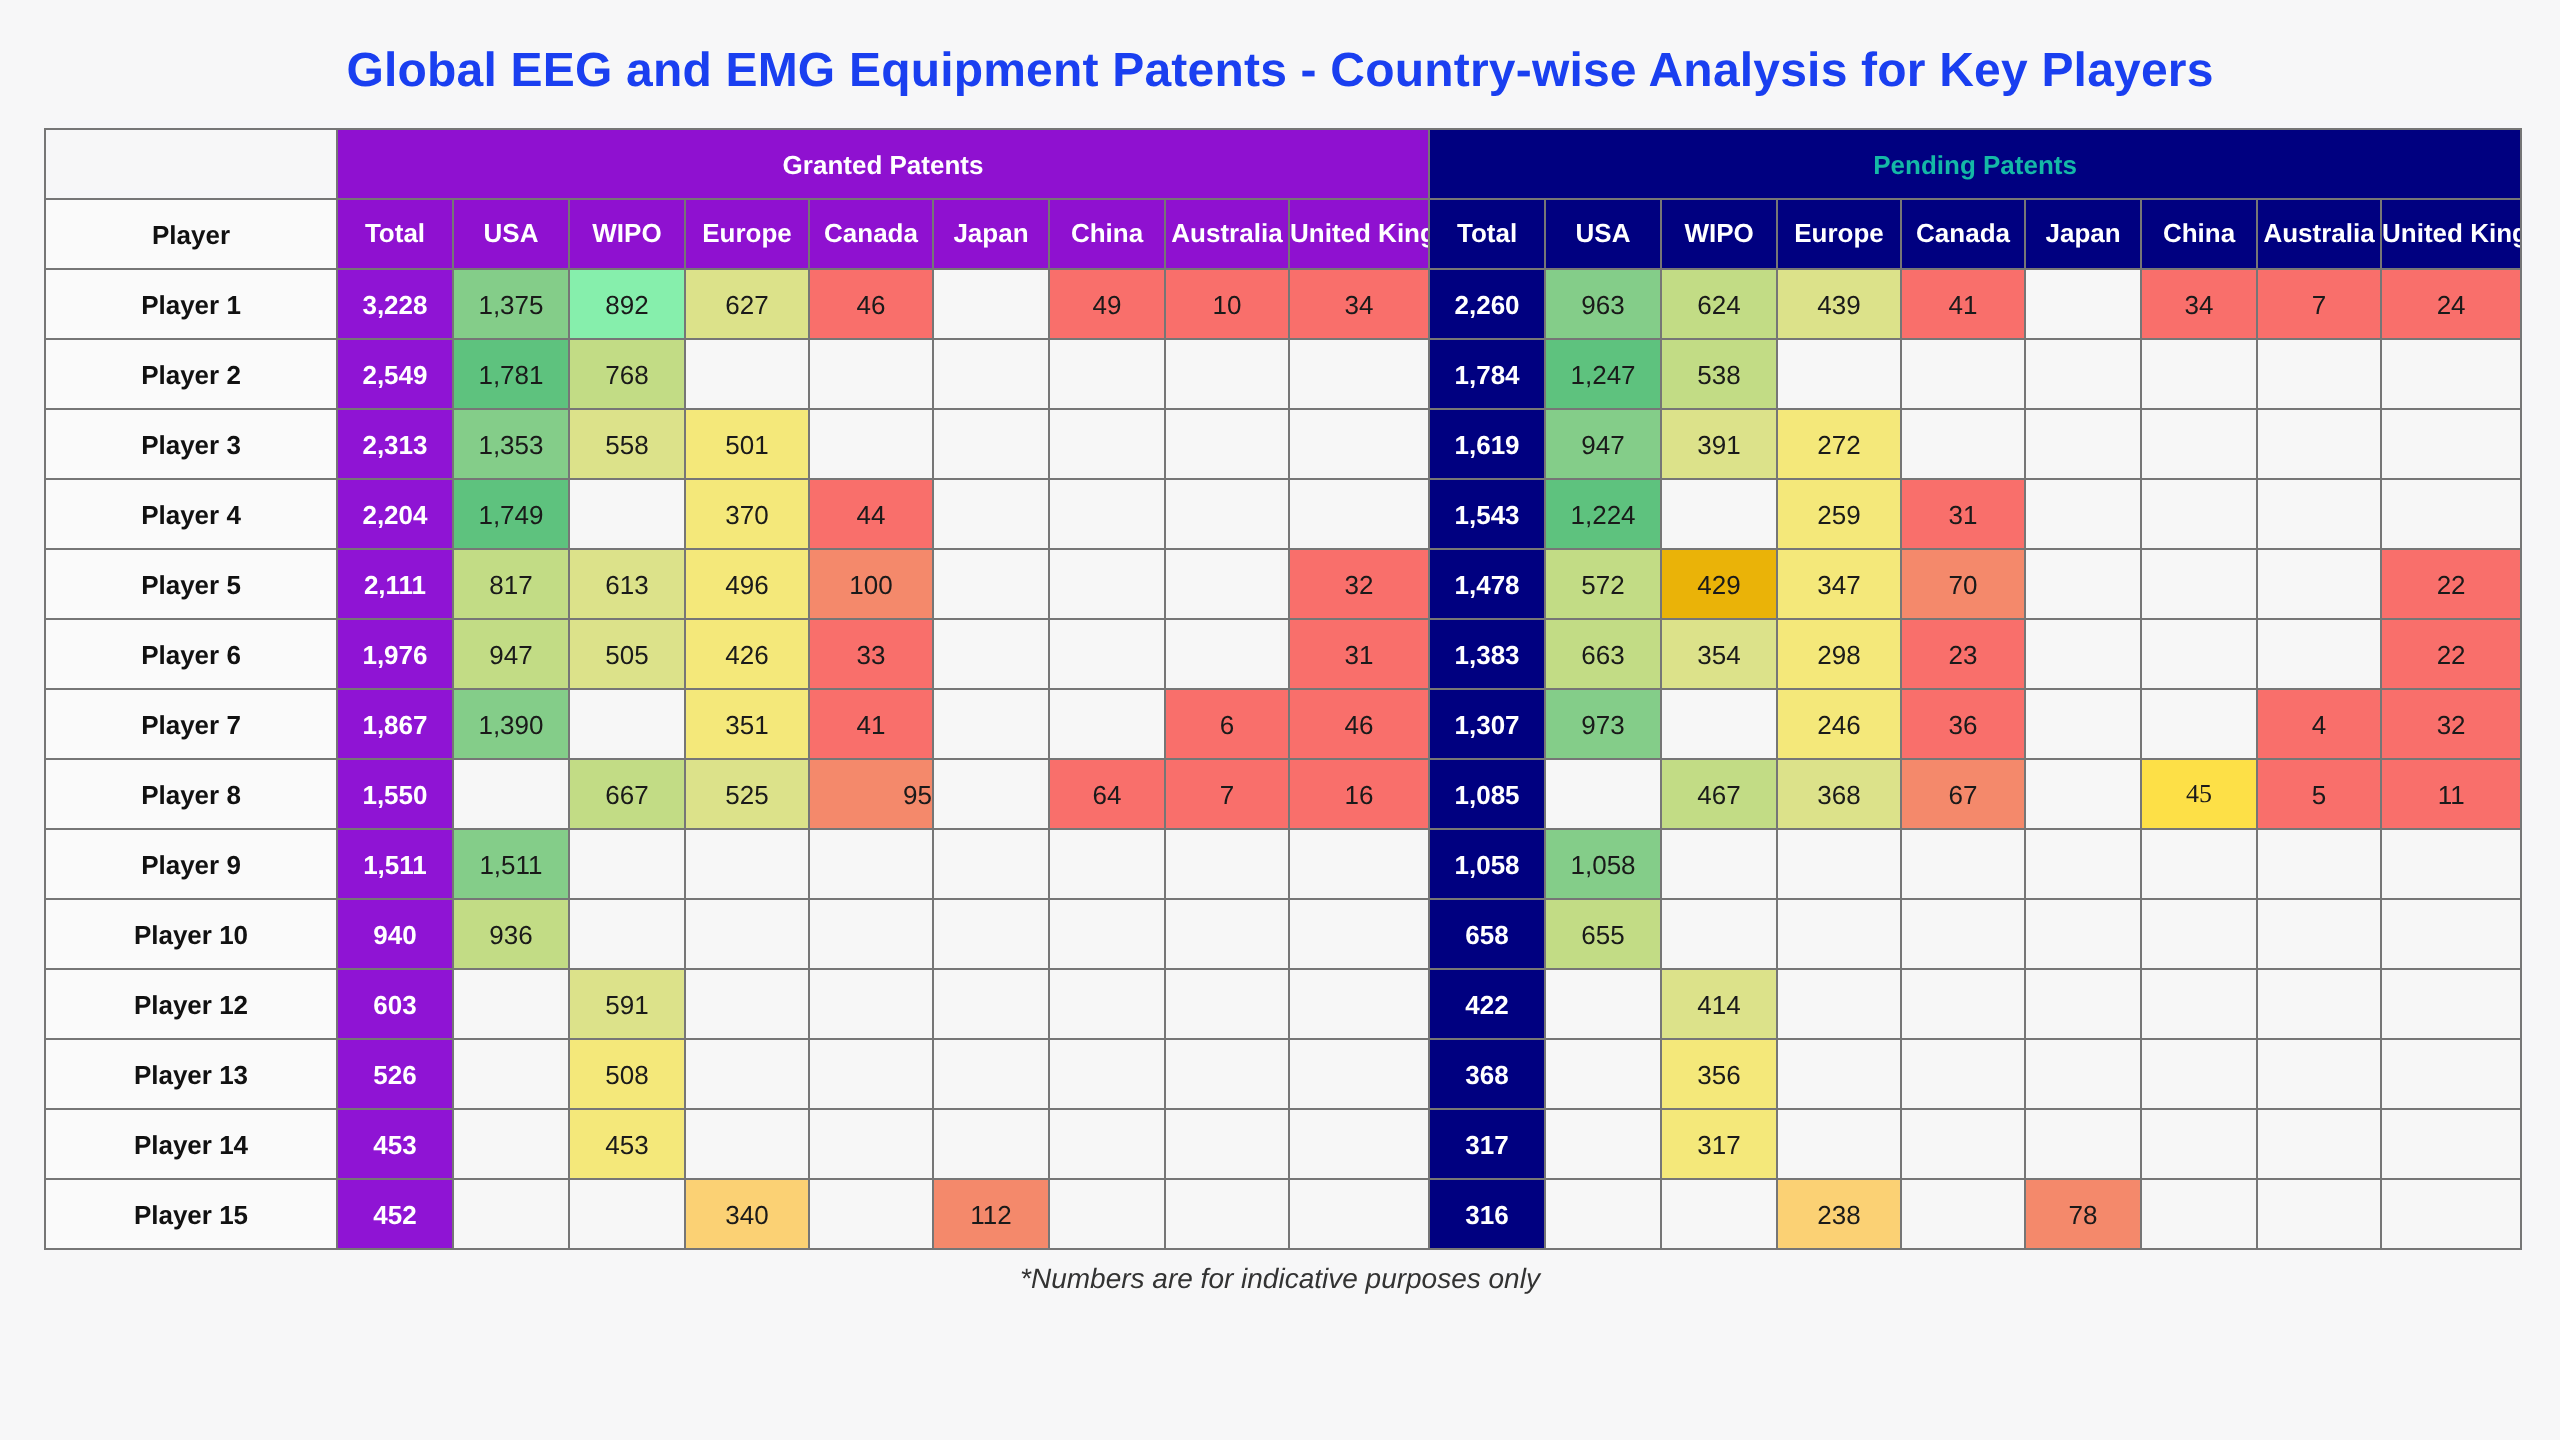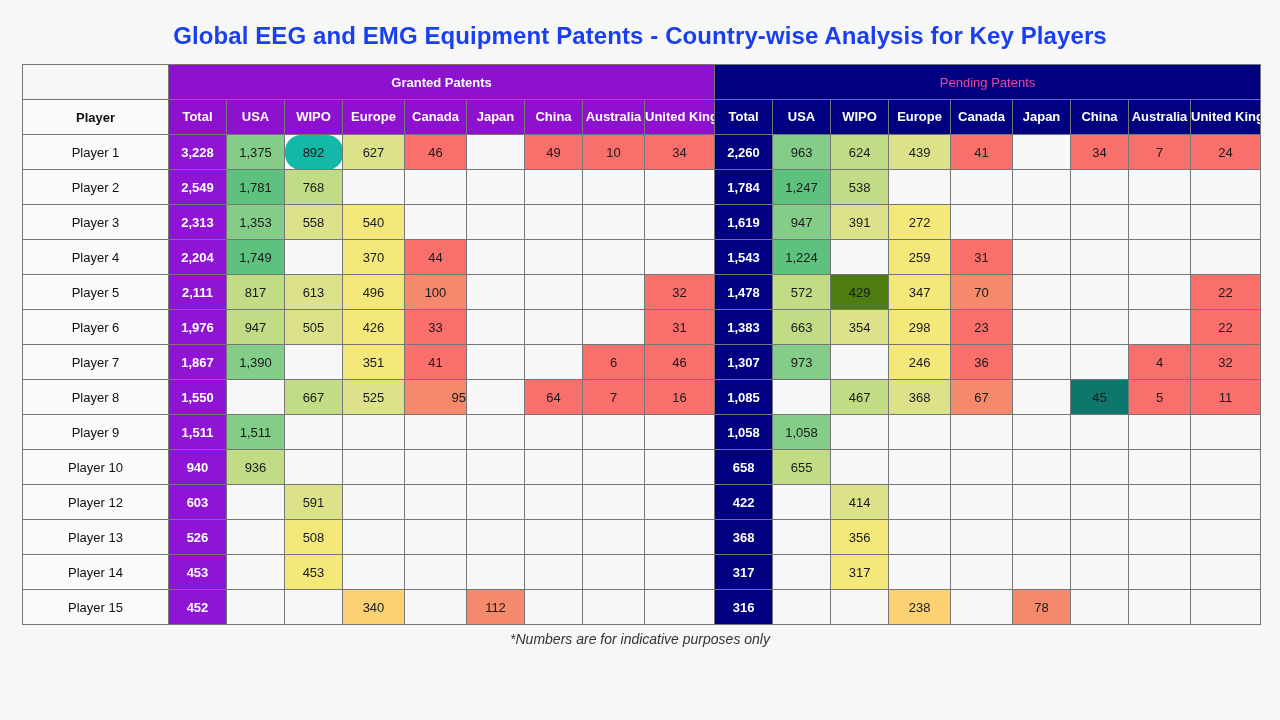--- a/index.html
+++ b/index.html
@@ -62,23 +62,23 @@
   th.group-granted {
     background: #8f11d0;
     color: #ffffff;
     font-size: 14.5px;
     font-weight: bold;
     height: 33px;
     border: 1px solid #6b0ba0;
   }
   th.group-pending {
     background: #000080;
-    color: #ec4899;
+    color: #14b8a6;
     font-size: 14.5px;
-    font-weight: normal;
+    font-weight: bold;
     height: 33px;
     border: 1px solid #000066;
   }
 
   
   th.corner {
     background: #fafafa;
     color: #111111;
     font-size: 13.5px;
     font-weight: bold;
@@ -101,21 +101,21 @@
     height: 55px;
     font-size: 12.5px;
     line-height: 14px;
     border: 1px solid #000055;
   }
 
   
   td.player-name {
     background: #fafafa;
     color: #111111;
-    font-weight: normal;
+    font-weight: bold;
     font-size: 13.5px;
   }
   td.total-granted {
     background: #8f14d4;
     color: #ffffff;
     font-weight: bold;
     font-size: 13.5px;
     border: 1px solid #5d0a8c;
   }
   td.total-pending {
@@ -205,21 +205,21 @@
             <th class="col-pending">China</th>
             <th class="col-pending">Australia</th>
             <th class="col-pending">United Kingdom</th>
           </tr>
       </thead>
       <tbody id="table-body">
           <tr>
             <td class="player-name">Player 1</td>
             <td class="total-granted">3,228</td>
             <td class="val" style="background: rgb(132, 205, 137);">1,375</td>
-            <td class="val" style="background: #14b8a6; border-radius: 16px;">892</td>
+            <td class="val" style="background: #86efac;">892</td>
             <td class="val" style="background: rgb(220, 226, 138);">627</td>
             <td class="val" style="background: rgb(249, 111, 107);">46</td>
             <td class="empty"></td>
             <td class="val" style="background: rgb(249, 111, 107);">49</td>
             <td class="val" style="background: rgb(249, 111, 107);">10</td>
             <td class="val" style="background: rgb(249, 111, 107);">34</td>
             <td class="total-pending">2,260</td>
             <td class="val" style="background: rgb(132, 205, 137);">963</td>
             <td class="val" style="background: rgb(194, 220, 133);">624</td>
             <td class="val" style="background: rgb(220, 226, 138);">439</td>
@@ -248,21 +248,21 @@
             <td class="empty"></td>
             <td class="empty"></td>
             <td class="empty"></td>
             <td class="empty"></td>
           </tr>
           <tr>
             <td class="player-name">Player 3</td>
             <td class="total-granted">2,313</td>
             <td class="val" style="background: rgb(132, 205, 137);">1,353</td>
             <td class="val" style="background: rgb(220, 226, 138);">558</td>
-            <td class="val" style="background: rgb(244, 232, 122);">540</td>
+            <td class="val" style="background: rgb(244, 232, 122);">501</td>
             <td class="empty"></td>
             <td class="empty"></td>
             <td class="empty"></td>
             <td class="empty"></td>
             <td class="empty"></td>
             <td class="total-pending">1,619</td>
             <td class="val" style="background: rgb(132, 205, 137);">947</td>
             <td class="val" style="background: rgb(220, 226, 138);">391</td>
             <td class="val" style="background: rgb(244, 232, 122);">272</td>
             <td class="empty"></td>
@@ -298,21 +298,21 @@
             <td class="val" style="background: rgb(194, 220, 133);">817</td>
             <td class="val" style="background: rgb(220, 226, 138);">613</td>
             <td class="val" style="background: rgb(244, 232, 122);">496</td>
             <td class="val" style="background: rgb(244, 137, 107);">100</td>
             <td class="empty"></td>
             <td class="empty"></td>
             <td class="empty"></td>
             <td class="val" style="background: rgb(249, 111, 107);">32</td>
             <td class="total-pending">1,478</td>
             <td class="val" style="background: rgb(194, 220, 133);">572</td>
-            <td class="val" style="background: #4d7c0f; margin-left: 24px;">429</td>
+            <td class="val" style="background: #eab308; margin-left: 24px;">429</td>
             <td class="val" style="background: rgb(244, 232, 122);">347</td>
             <td class="val" style="background: rgb(244, 137, 107);">70</td>
             <td class="empty"></td>
             <td class="empty"></td>
             <td class="empty"></td>
             <td class="val" style="background: rgb(249, 111, 107);">22</td>
           </tr>
           <tr>
             <td class="player-name">Player 6</td>
             <td class="total-granted">1,976</td>
@@ -365,21 +365,21 @@
             <td class="empty"></td>
             <td class="val" style="background: rgb(249, 111, 107);">64</td>
             <td class="val" style="background: rgb(249, 111, 107);">7</td>
             <td class="val" style="background: rgb(249, 111, 107);">16</td>
             <td class="total-pending">1,085</td>
             <td class="empty"></td>
             <td class="val" style="background: rgb(194, 220, 133);">467</td>
             <td class="val" style="background: rgb(220, 226, 138);">368</td>
             <td class="val" style="background: rgb(244, 137, 107);">67</td>
             <td class="empty"></td>
-            <td class="val" style="background: #0f766e;">45</td>
+            <td class="val" style="background: #fde047; font-family: Liberation Serif, serif;">45</td>
             <td class="val" style="background: rgb(249, 111, 107);">5</td>
             <td class="val" style="background: rgb(249, 111, 107);">11</td>
           </tr>
           <tr>
             <td class="player-name">Player 9</td>
             <td class="total-granted">1,511</td>
             <td class="val" style="background: rgb(132, 205, 137);">1,511</td>
             <td class="empty"></td>
             <td class="empty"></td>
             <td class="empty"></td>

